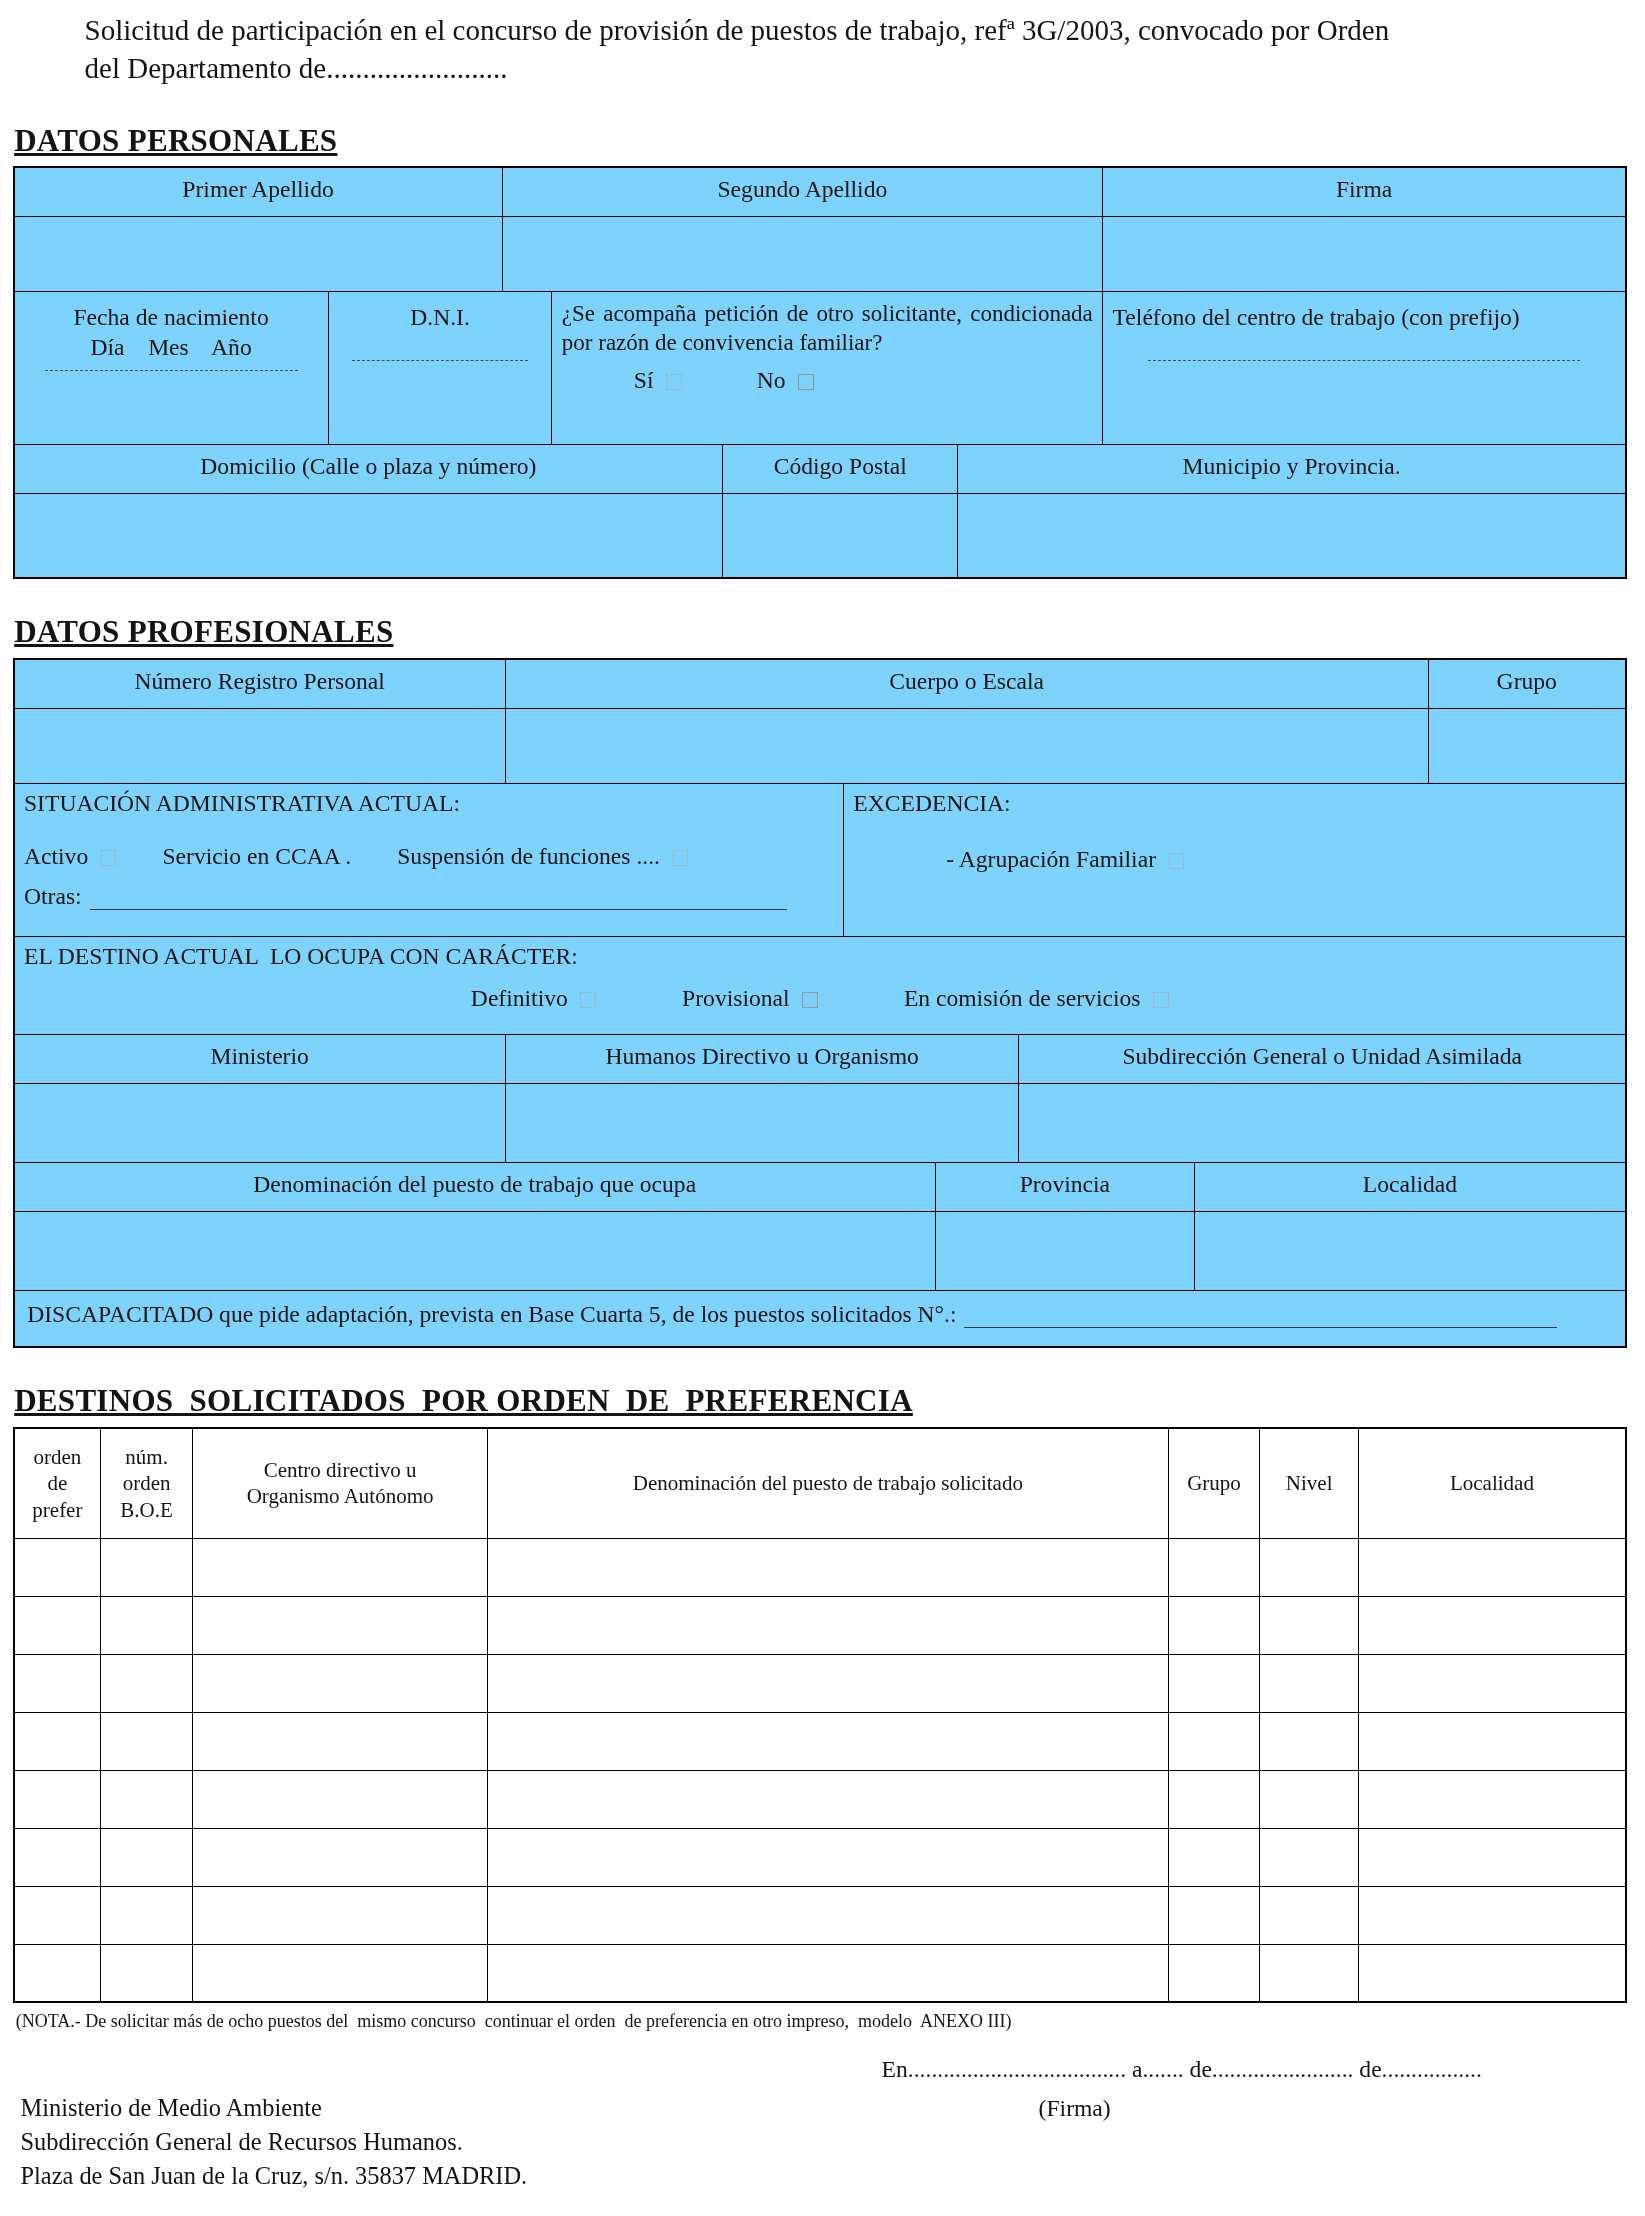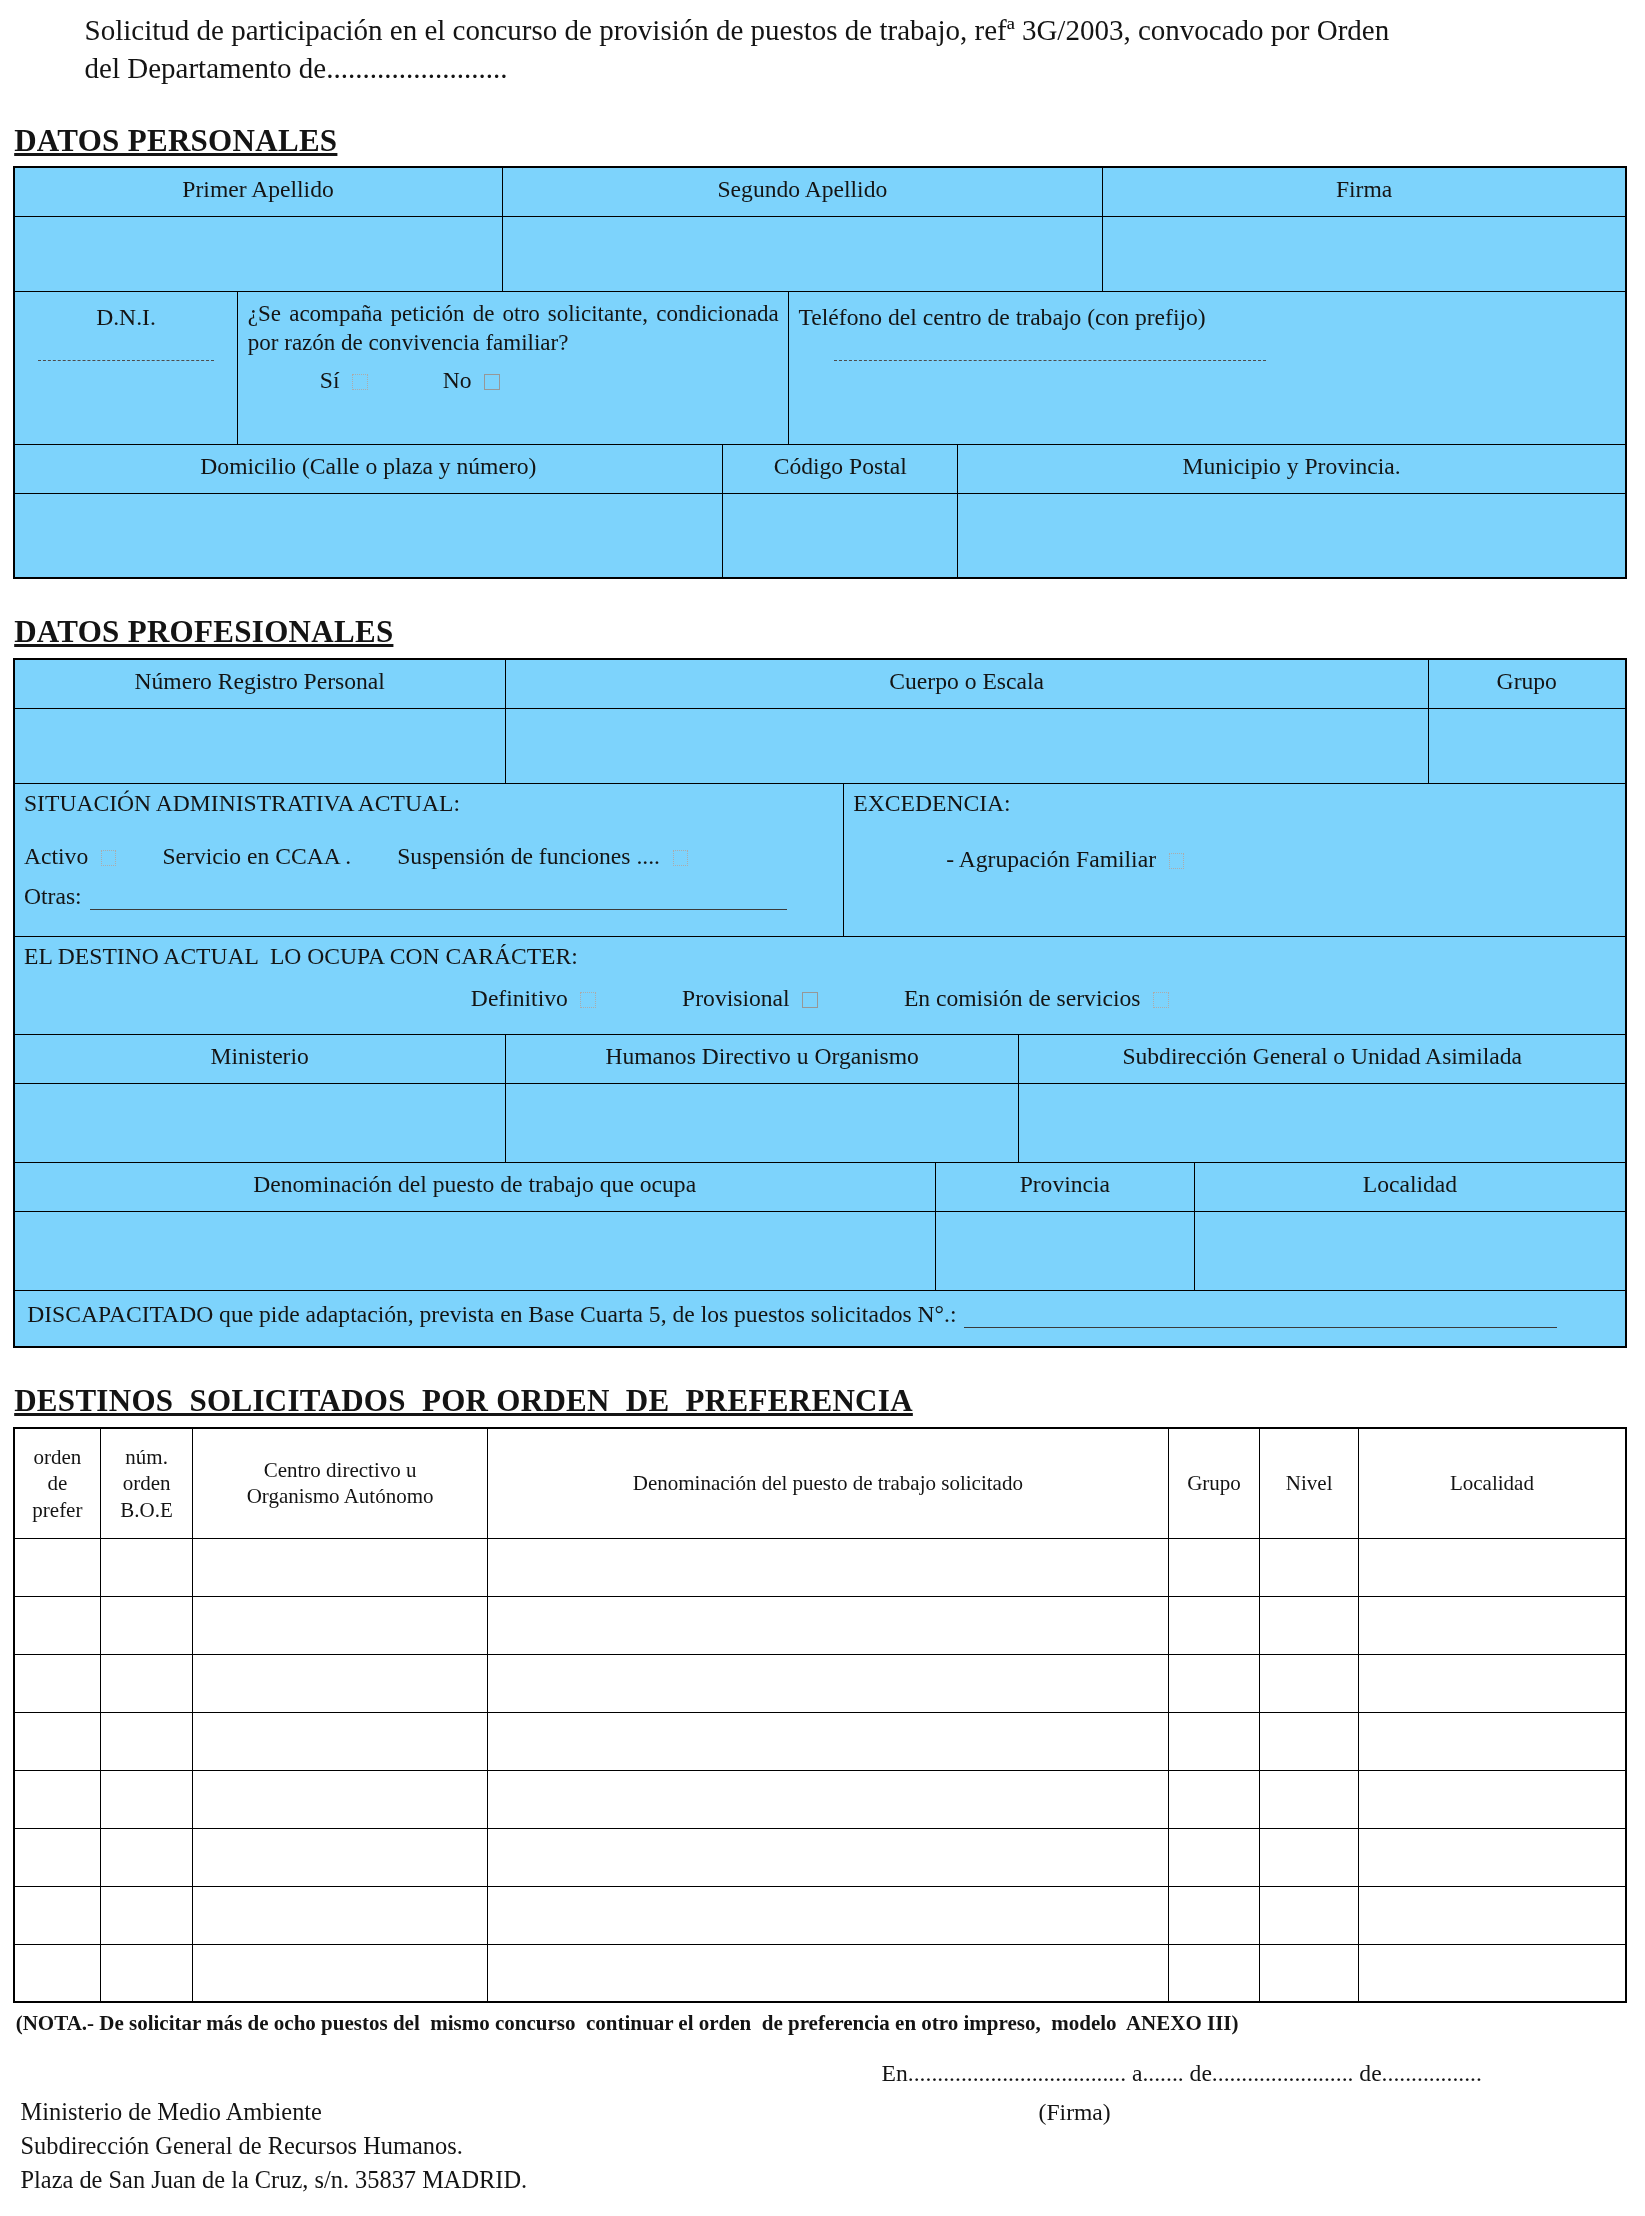--- a/index.html
+++ b/index.html
@@ -66,21 +66,21 @@
   .disc-line { margin-top: 0; }
   .disc-line .fill { margin-right: 55px; }
   
   table.dest { width: 100%; border-collapse: collapse; table-layout: fixed; border: 2.4px solid #000; margin-bottom: 6.3px; }
   table.dest th, table.dest td { border: 1.6px solid #000; }
   table.dest th { font-weight: normal; font-size: 21px; text-align: center; vertical-align: middle; padding: 4.7px 6.3px; line-height: 1.25; }
   table.dest thead tr { height: 110px; }
   table.dest tbody tr { height: 58px; }
   th.tl { text-align: left; vertical-align: top; padding: 3.1px 6.3px; white-space: pre-line; }
   th.pl { white-space: pre-line; }
-  .nota { font-size: 21px; margin: 7.9px 0 0 3.1px; font-weight: bold; }
+  .nota { font-size: 18px; margin: 7.9px 0 0 3.1px; }
   
   .closing { position: relative; height: 169px; margin-top: 23.6px; }
   .en-line { position: absolute; left: 869px; top: 0; font-size: 23.6px; }
   .firma { position: absolute; left: 1026px; top: 39px; font-size: 23.6px; }
   .addr { position: absolute; left: 7.9px; top: 35px; font-size: 24.4px; line-height: 1.4; }
   .addr .bold { font-weight: normal; }
 </style>
 </head>
 <body>
 
@@ -96,20 +96,25 @@
       <div class="cell c pt label w303">Primer Apellido</div>
       <div class="cell c pt label w373">Segundo Apellido</div>
       <div class="cell c pt label w324">Firma</div>
     </div>
     <div class="row h95">
       <div class="cell w303"></div>
       <div class="cell w373"></div>
       <div class="cell w324"></div>
     </div>
     <div class="row h195">
+      <div class="cell c w195">
+        <div class="label pt">Fecha de nacimiento</div>
+        <div class="label ws">Día    Mes    Año</div>
+        <div class="dashline"></div>
+      </div>
       <div class="cell c w139">
         <div class="label pt">D.N.I.</div>
         <div class="dashline mt"></div>
       </div>
       <div class="cell w342">
         <div class="qtext">¿Se acompaña petición de otro solicitante, condicionada por razón de convivencia familiar?</div>
         <div class="sino">
           <span>Sí</span><span class="cb faint"></span><span class="pair2">No</span><span class="cb"></span>
         </div>
       </div>

